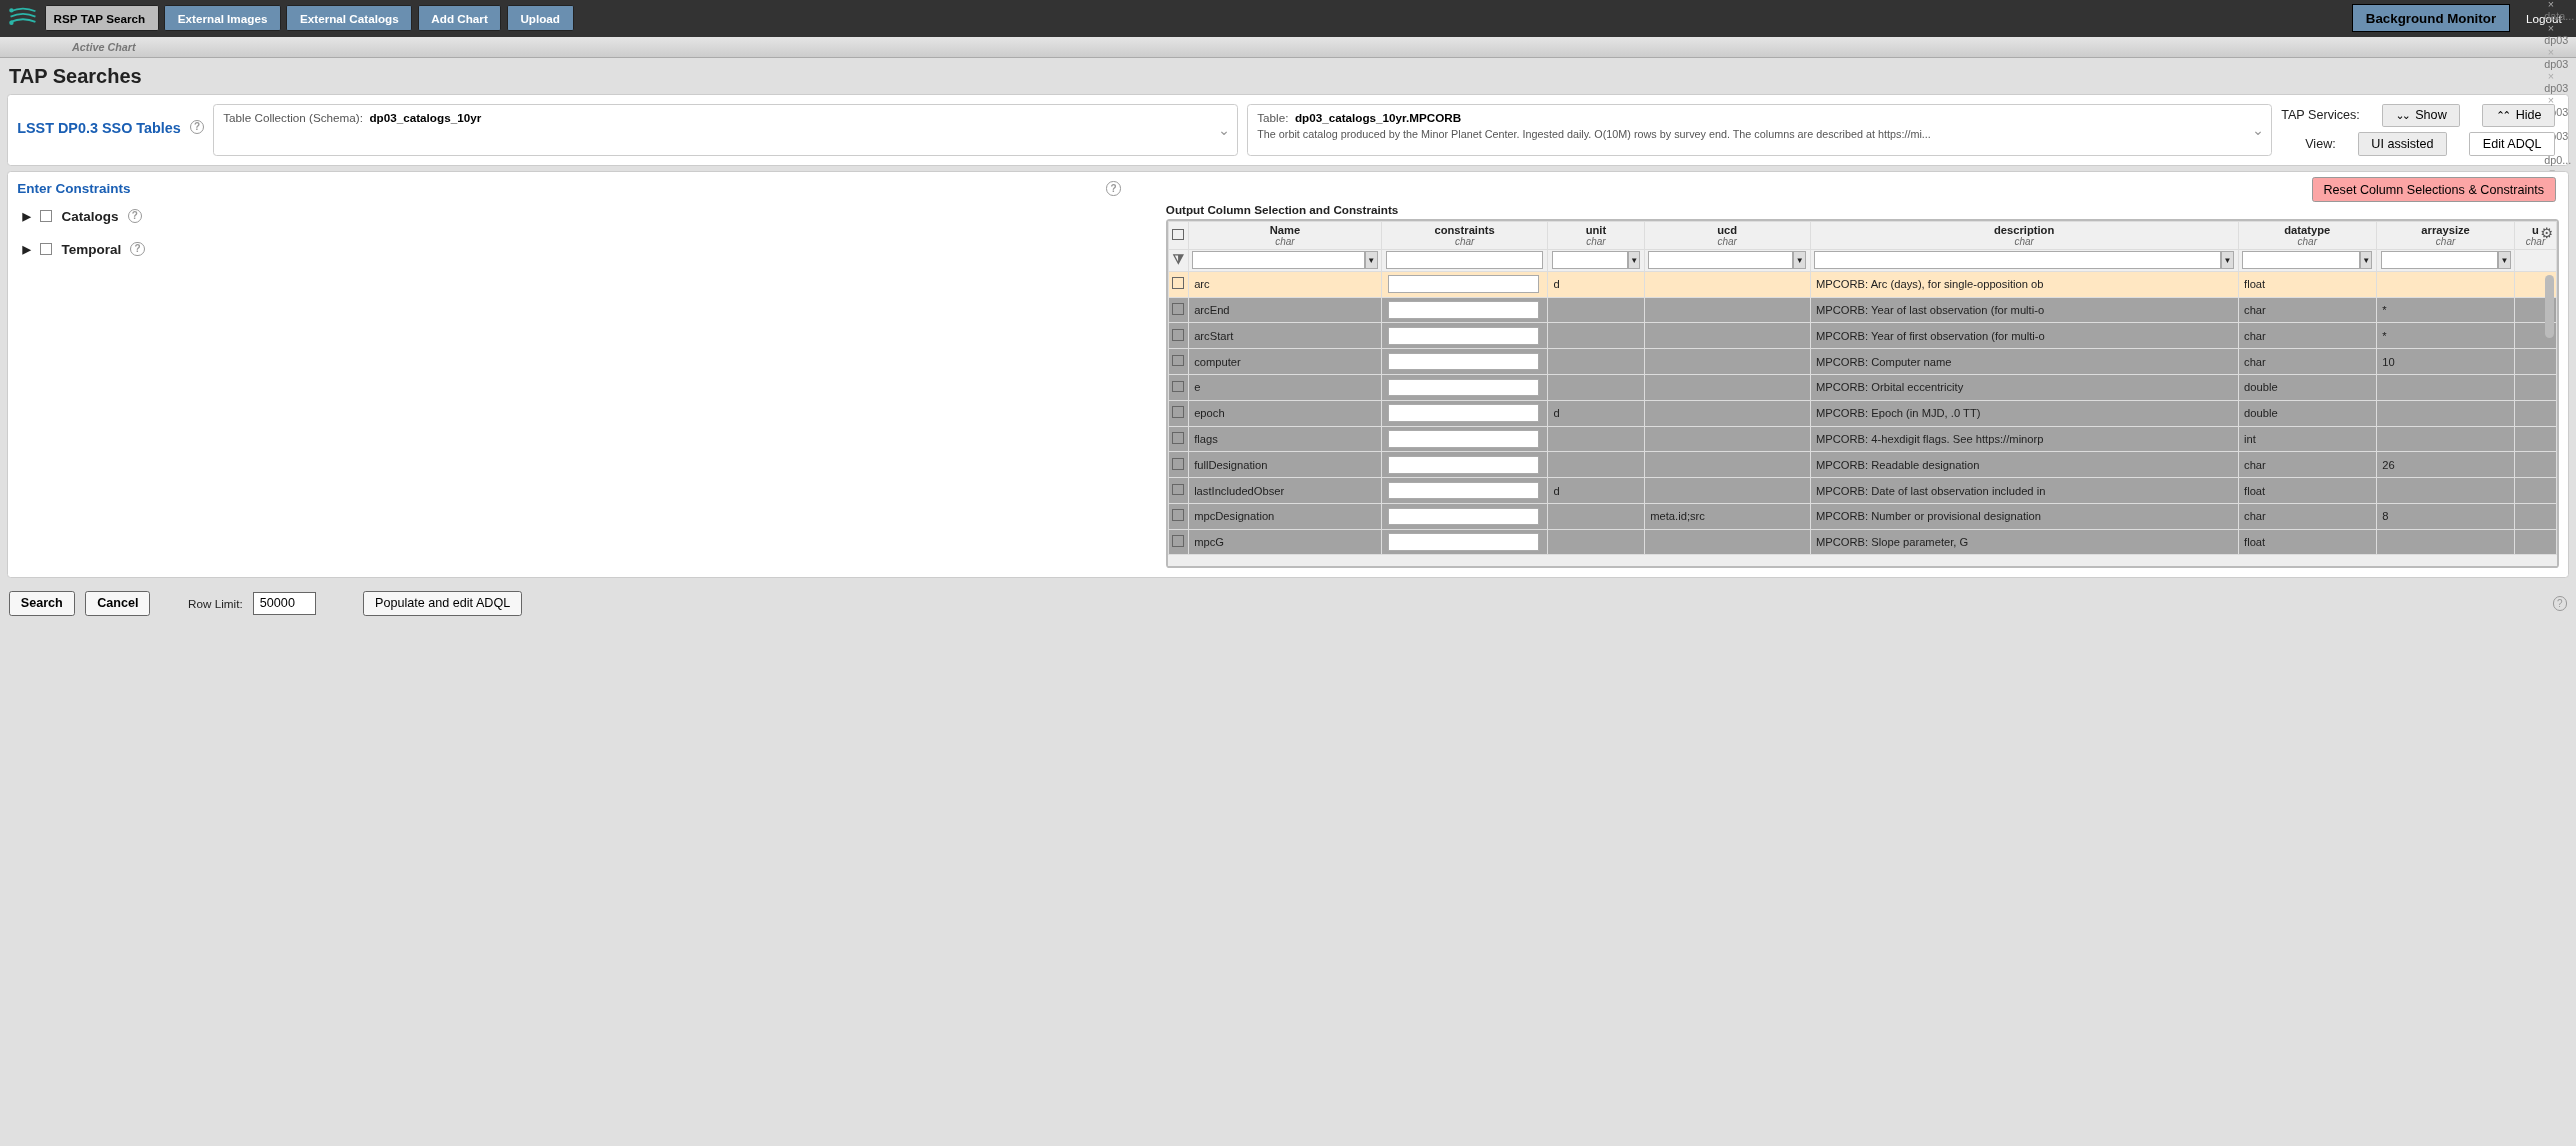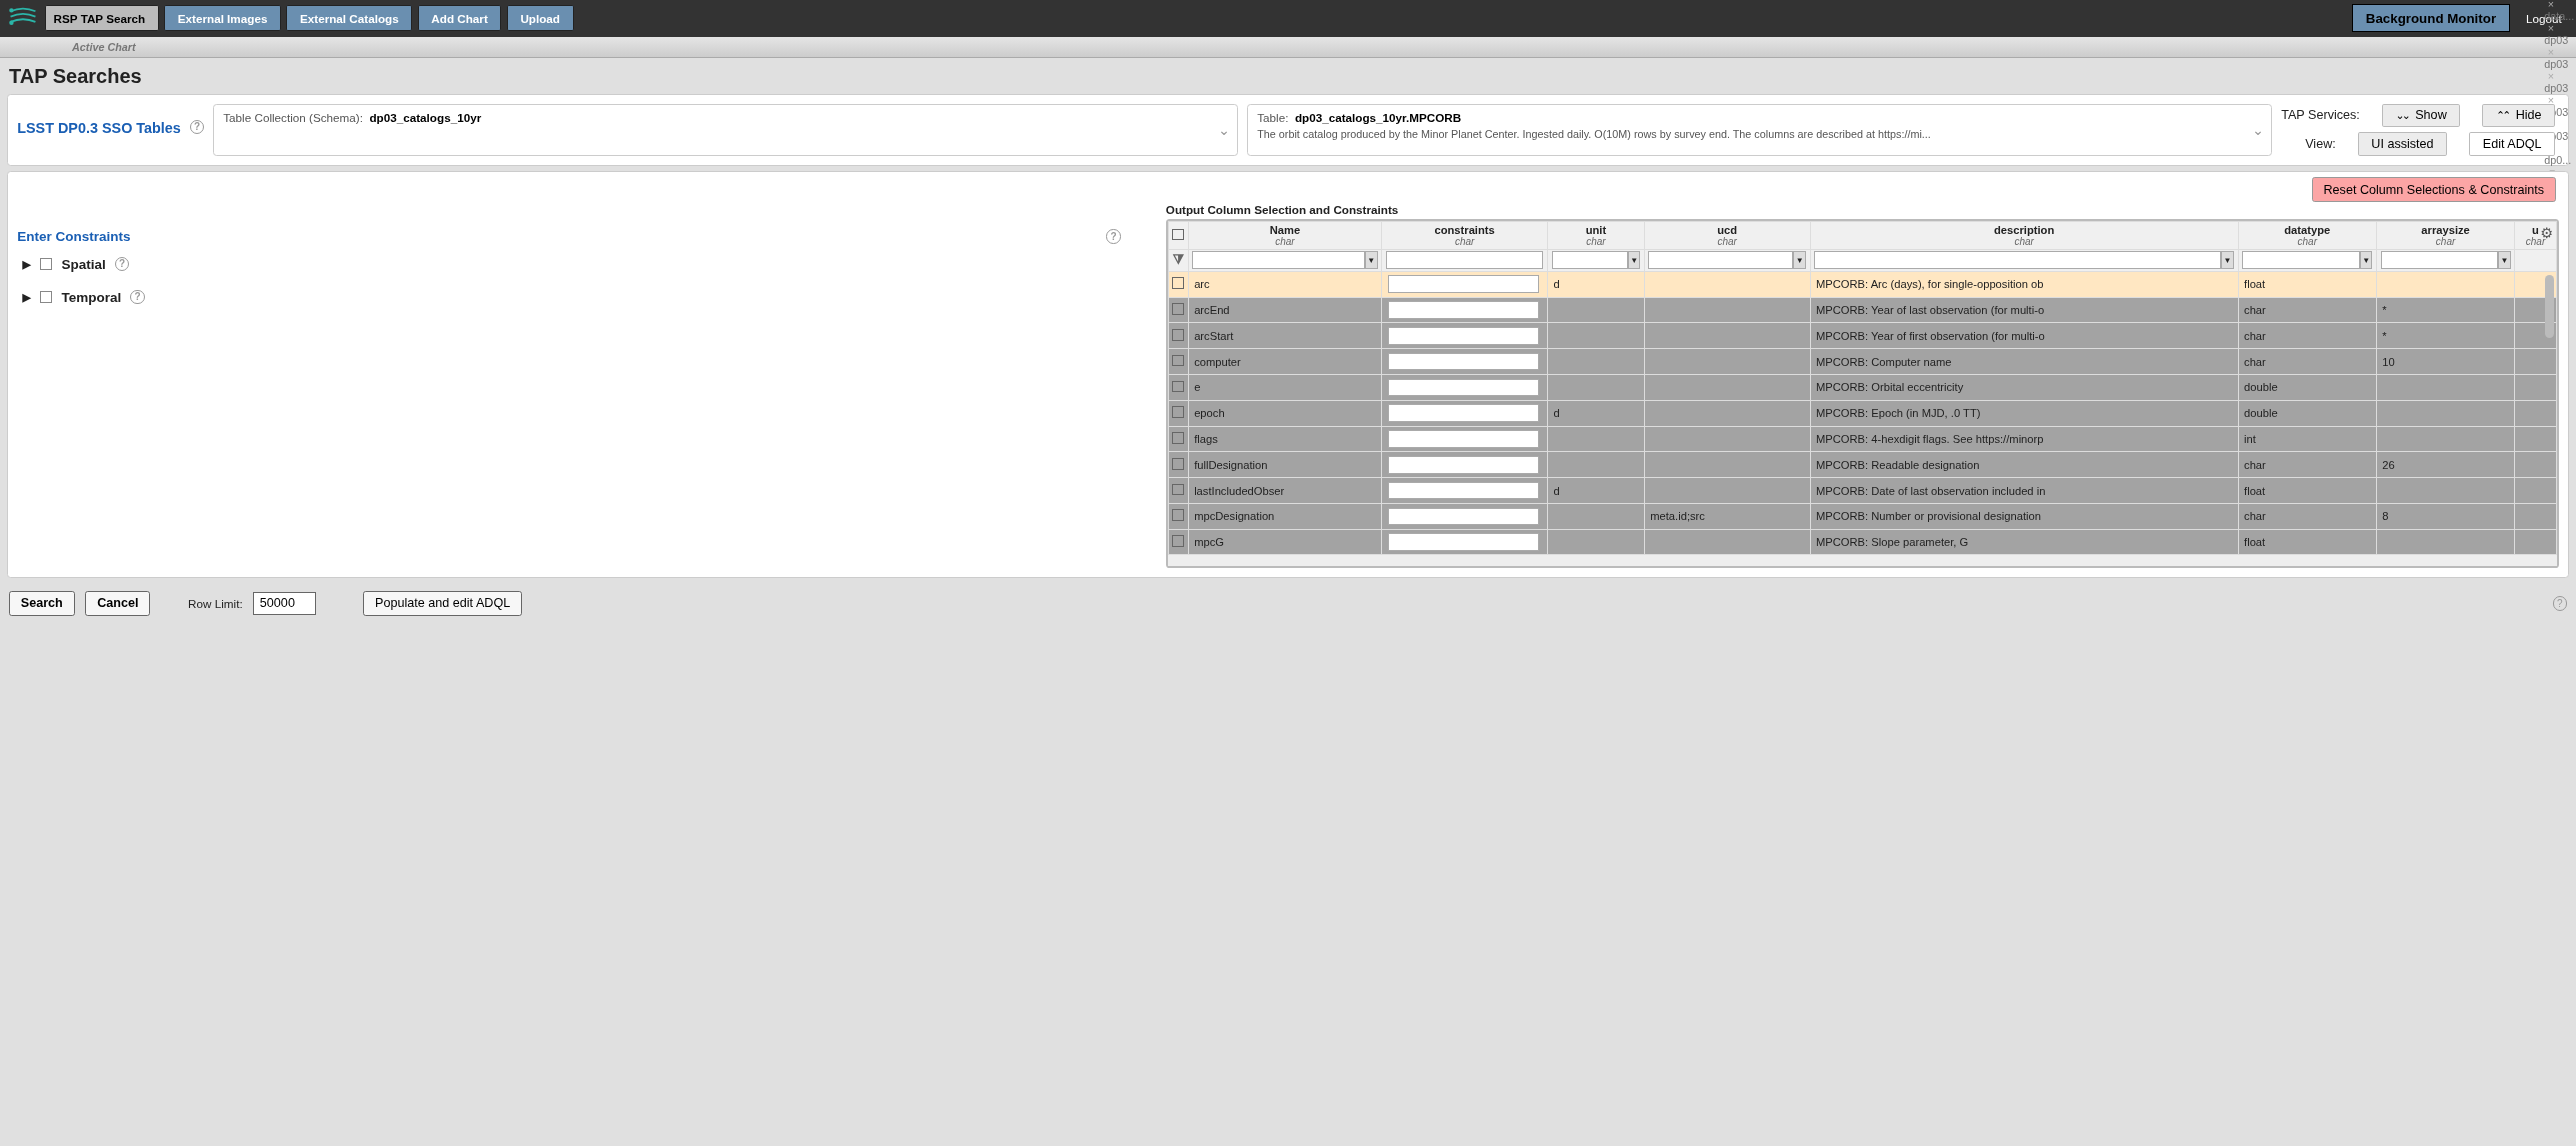--- a/index.html
+++ b/index.html
@@ -29,21 +29,21 @@
   .select-card .sc-head { font-size: 11.7px; }
   .select-card .sc-head b { color: #000; }
   .select-card .sc-chev { position: absolute; right: 7.2px; top: 50%; transform: translateY(-50%); color: #999; font-size: 14.4px; }
   .right-stack { display: flex; flex-direction: column; gap: 5.4px; align-items: flex-end; font-size: 12.6px; padding-right: 3.6px; }
   .right-stack .line { display: flex; align-items: center; gap: 22px; }
   .pillbtn { background: #ececec; border: 0.9px solid #bbb; padding: 3.6px 12.6px; font-size: 12.6px; cursor: pointer; border-radius: 1.8px; }
   .pillbtn .chev { letter-spacing: -2.7px; padding-right: 3.6px; font-size: 10.8px; }
 
   .mid-block { display: flex; gap: 9px; background: #fff; border: 0.9px solid #ccc; border-radius: 3.6px; margin: 5.4px 7.2px; padding: 9px; position: relative; }
   .constraints-left { width: 45%; }
-  .enter-const { color: #1a5fb4; font-weight: bold; font-size: 13.5px; display: flex; align-items: center; gap: 13px; margin-bottom: 12.6px; margin-top: 48px; }
+  .enter-const { color: #1a5fb4; font-weight: bold; font-size: 13.5px; display: flex; align-items: center; gap: 13px; margin-bottom: 12.6px; }
   .filter-row { display: flex; align-items: center; gap: 9px; font-size: 13.5px; font-weight: bold; margin-bottom: 18px; padding-left: 5.4px; }
   .tri { cursor: pointer; font-size: 10.8px; }
   .chk { width: 12.6px; height: 12.6px; border: 0.9px solid #888; display: inline-block; cursor: pointer; }
   
   .reset-btn { position: absolute; top: 5.4px; right: 12px; border: 0.9px solid #999; background: #fca5a5; font-size: 12.6px; padding: 4.5px 10.8px; cursor: pointer; border-radius: 2.7px; }
 
   .columns-right { width: 55%; padding-top: 21.6px; }
   .oc-label { font-size: 11.7px; font-weight: bold; margin-bottom: 3.6px; }
   .grid-outer { border: 2.7px solid #bbb; background: #f3f3f3; border-radius: 3.6px; position: relative; }
   .grid-gear { position: absolute; right: 3.6px; top: 3.6px; color: #555; font-size: 14.4px; cursor: pointer; z-index: 5; }
@@ -172,21 +172,21 @@
 
   <div class="constraints-left">
     <div class="enter-const">
       <span>Enter Constraints</span>
       <span style="flex:1"></span>
       <span class="help-circle" style="margin-right:36px">?</span>
     </div>
     <div class="filter-row">
       <span class="tri">▶</span>
       <span class="chk"></span>
-      <span>Spatial</span>
+      <span>Catalogs</span>
       <span class="help-circle">?</span>
     </div>
     <div class="filter-row">
       <span class="tri">▶</span>
       <span class="chk"></span>
       <span>Temporal</span>
       <span class="help-circle">?</span>
     </div>
   </div>
 

